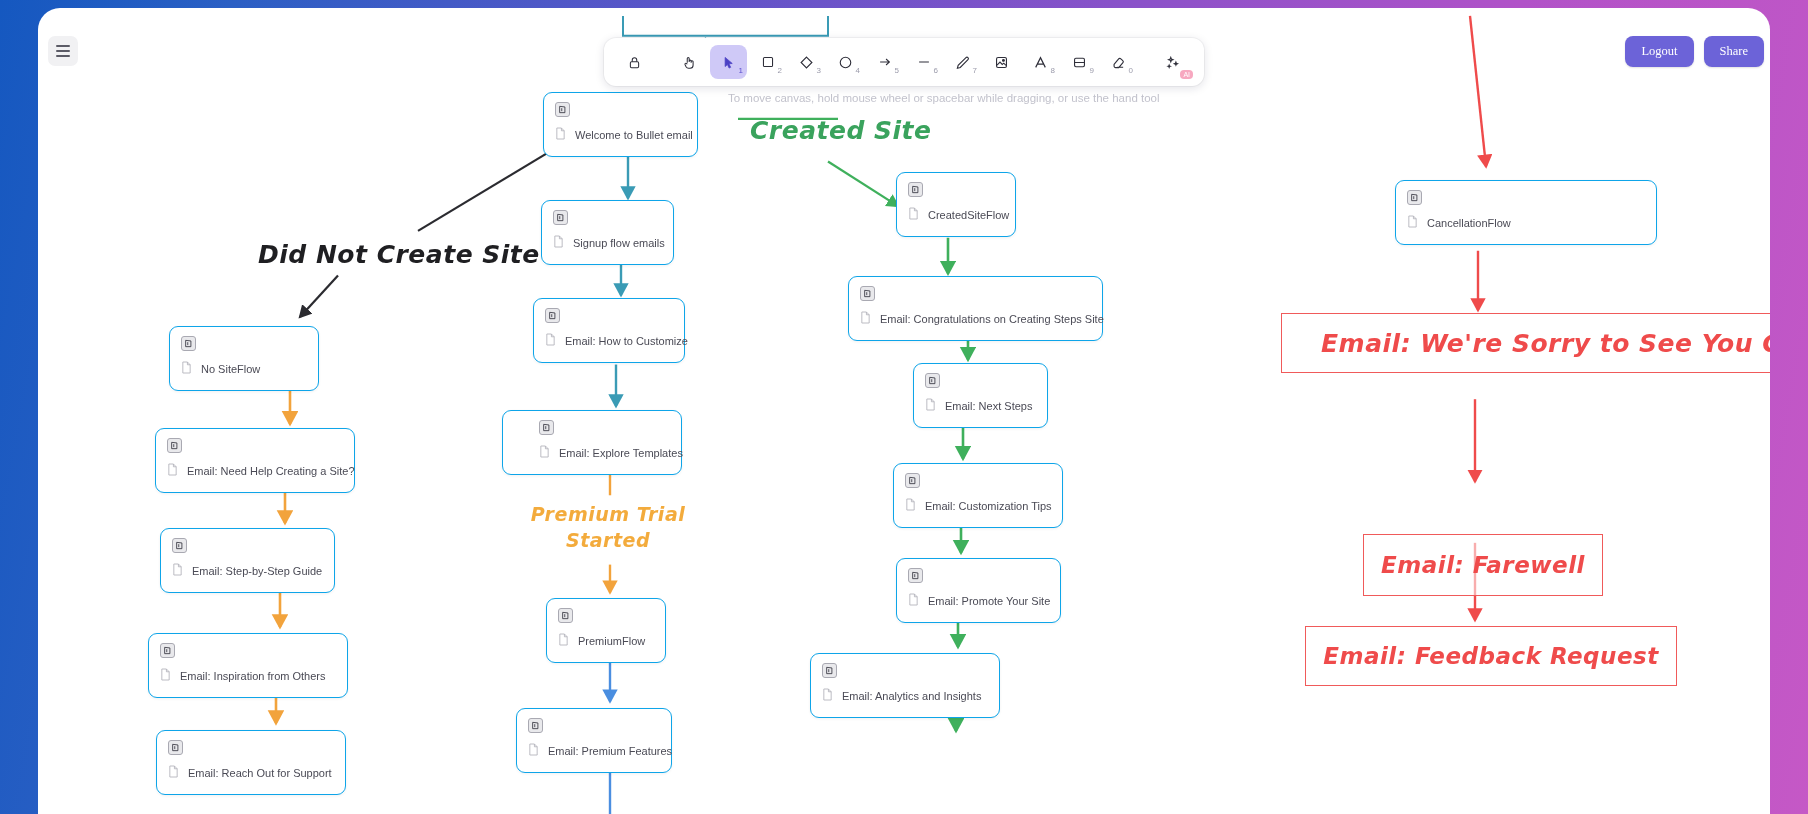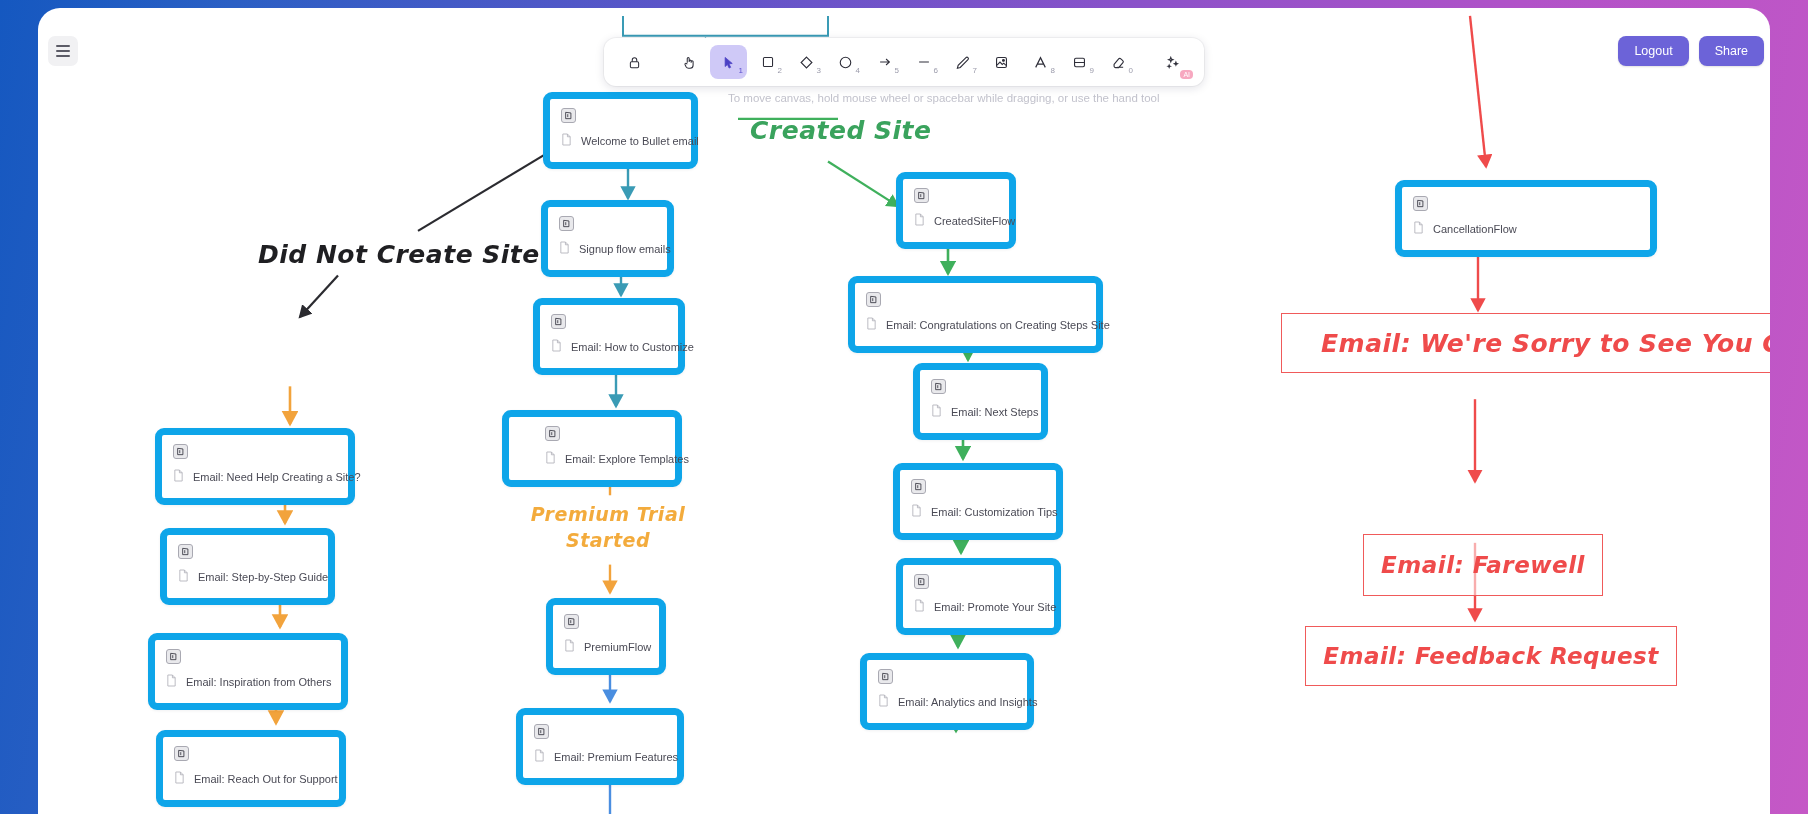--- a/index.html
+++ b/index.html
@@ -29,21 +29,21 @@
   }
   .hamburger i { display:block; width: 14px; height: 2px; background: #5b5b66; border-radius:1px; }
 
   
   .topright { position: absolute; right: 44px; top: 36px; display: flex; gap: 10px; }
   .btn {
     background: #6c63d8; color: #fff; border: none;
     border-radius: 8px; padding: 8px 16px;
     font-size: 12.5px; cursor: pointer;
     box-shadow: 0 1px 2px rgba(0,0,0,.12);
-    font-family: Liberation Sans, sans-serif;
+    font-family: Liberation Serif, serif;
   }
 
   
   #toolbar {
     position: absolute; left: 50%; transform: translateX(-50%); top: 30px;
     background: #fff; border-radius: 12px;
     box-shadow: 0 2px 10px rgba(25,25,60,.13), 0 0 0 1px rgba(0,0,0,.04);
     display: flex; align-items: center; gap: 2px;
     padding: 7px 12px; z-index: 20;
   }
@@ -70,21 +70,21 @@
   
   #hint {
     position: absolute; left: 690px; top: 84px;
     font-size: 11.5px; color: #c2c2cc; white-space: nowrap;
     font-family: "Liberation Sans", sans-serif;
   }
 
   
   .node {
     position: absolute; background: #fff;
-    border: 7px solid #0ea5e9; border-radius: 9px;
+    border: 1px solid #0ea5e9; border-radius: 9px;
     box-shadow: 0 1px 3px rgba(20,20,40,.06);
     padding: 9px 11px 12px 11px; cursor: pointer;
   }
   .node .nicon {
     width: 15px; height: 15px; border-radius: 3px;
     background: #e9e9ec; border: 1px solid #a9a9b2;
     display:flex; align-items:center; justify-content:center;
     margin-bottom: 9px;
   }
   .node .nicon svg { display:block; }
@@ -359,37 +359,53 @@
         <span class="pageicon">
           <svg width="11" height="13" viewBox="0 0 12 14" fill="none" stroke="#b6b6bd" stroke-width="1">
               <path d="M2 1h5l3 3v9H2z"></path>
               <path d="M7 1v3h3"></path>
             </svg>
         </span>
         <span class="nlabel">PremiumFlow</span>
       </div>
     </div>
 
-    <div class="node" style="left:478px; top:700px; width:168px;">
+    <div class="node" style="left:478px; top:700px; width:156px;">
       <div class="nicon">
         <svg width="9" height="9" viewBox="0 0 12 12" fill="none" stroke="#2f2f3a" stroke-width="1.1">
             <path d="M2.2 1.8v8.4M2.2 1.8 9.2 2.6v7.6L2.2 10.2M5 4.2v4"></path>
           </svg>
       </div>
       <div class="nrow">
         <span class="pageicon">
           <svg width="11" height="13" viewBox="0 0 12 14" fill="none" stroke="#b6b6bd" stroke-width="1">
               <path d="M2 1h5l3 3v9H2z"></path>
               <path d="M7 1v3h3"></path>
             </svg>
         </span>
         <span class="nlabel">Email: Premium Features</span>
       </div>
     </div>
 
+    <div class="node" style="left:131px; top:318px; width:150px;">
+      <div class="nicon">
+        <svg width="9" height="9" viewBox="0 0 12 12" fill="none" stroke="#2f2f3a" stroke-width="1.1">
+            <path d="M2.2 1.8v8.4M2.2 1.8 9.2 2.6v7.6L2.2 10.2M5 4.2v4"></path>
+          </svg>
+      </div>
+      <div class="nrow">
+        <span class="pageicon">
+          <svg width="11" height="13" viewBox="0 0 12 14" fill="none" stroke="#b6b6bd" stroke-width="1">
+              <path d="M2 1h5l3 3v9H2z"></path>
+              <path d="M7 1v3h3"></path>
+            </svg>
+        </span>
+        <span class="nlabel">No SiteFlow</span>
+      </div>
+    </div>
 
     <div class="node" style="left:117px; top:420px; width:200px;">
       <div class="nicon">
         <svg width="9" height="9" viewBox="0 0 12 12" fill="none" stroke="#2f2f3a" stroke-width="1.1">
             <path d="M2.2 1.8v8.4M2.2 1.8 9.2 2.6v7.6L2.2 10.2M5 4.2v4"></path>
           </svg>
       </div>
       <div class="nrow">
         <span class="pageicon">
           <svg width="11" height="13" viewBox="0 0 12 14" fill="none" stroke="#b6b6bd" stroke-width="1">
@@ -530,21 +546,21 @@
         <span class="pageicon">
           <svg width="11" height="13" viewBox="0 0 12 14" fill="none" stroke="#b6b6bd" stroke-width="1">
               <path d="M2 1h5l3 3v9H2z"></path>
               <path d="M7 1v3h3"></path>
             </svg>
         </span>
         <span class="nlabel">Email: Promote Your Site</span>
       </div>
     </div>
 
-    <div class="node" style="left:822px; top:645px; width:174px;text-align:center;">
+    <div class="node" style="left:772px; top:645px; width:190px;text-align:center;">
       <div class="nicon">
         <svg width="9" height="9" viewBox="0 0 12 12" fill="none" stroke="#2f2f3a" stroke-width="1.1">
             <path d="M2.2 1.8v8.4M2.2 1.8 9.2 2.6v7.6L2.2 10.2M5 4.2v4"></path>
           </svg>
       </div>
       <div class="nrow">
         <span class="pageicon">
           <svg width="11" height="13" viewBox="0 0 12 14" fill="none" stroke="#b6b6bd" stroke-width="1">
               <path d="M2 1h5l3 3v9H2z"></path>
               <path d="M7 1v3h3"></path>

